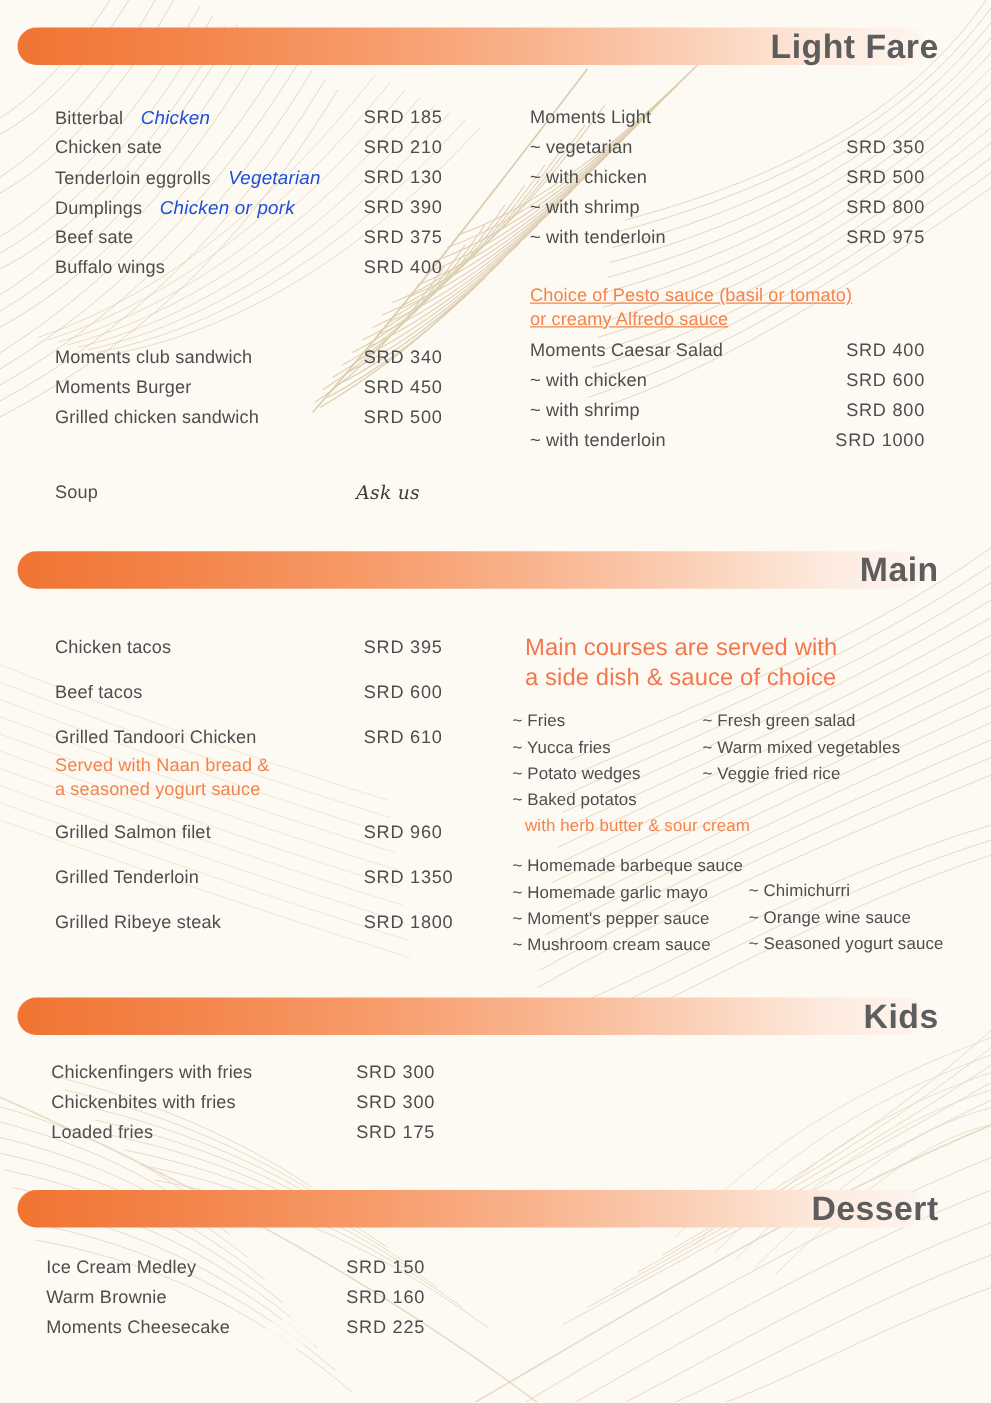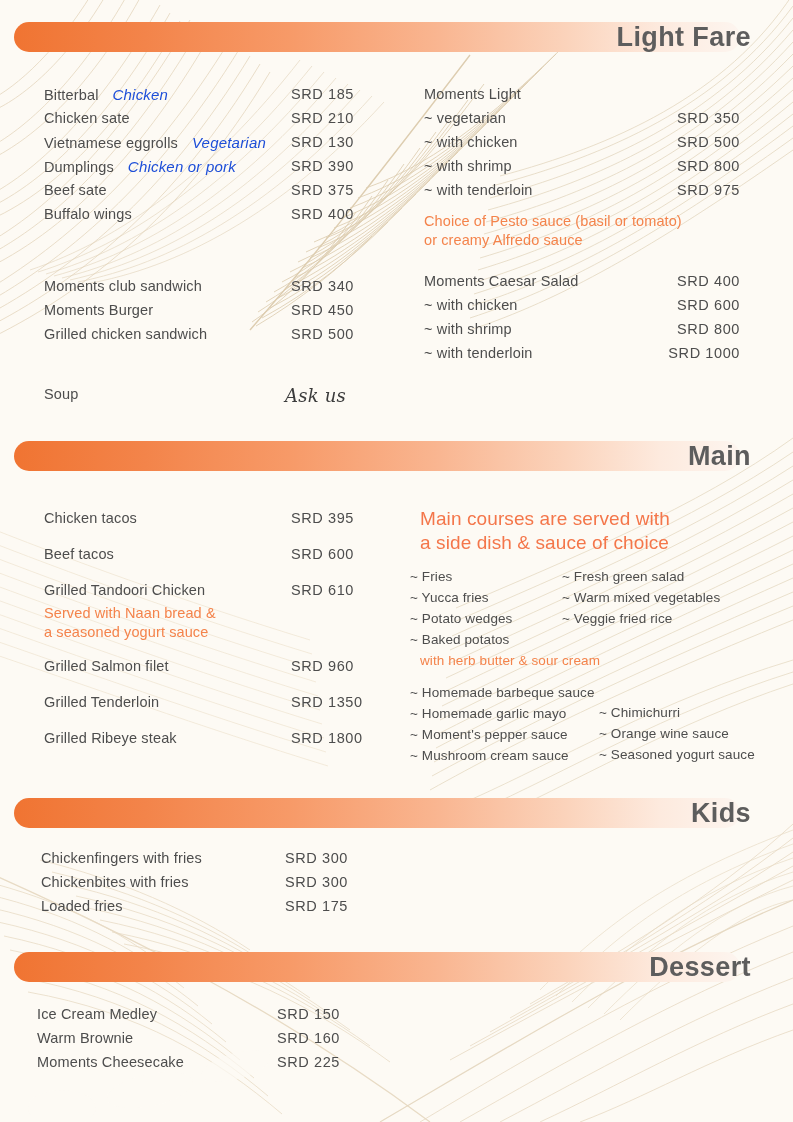--- a/index.html
+++ b/index.html
@@ -90,21 +90,21 @@
     font-family: Liberation Sans, sans-serif;
     font-style: italic;
     font-size: 15px;
     color: #1d4ed8;
     letter-spacing: 0.2px;
     margin-left: 14px;
   }
   .script-dark {
     font-family: "DejaVu Serif", serif;
     font-style: italic;
-    font-size: 18px;
+    font-size: 15px;
     color: #3c3c3c;
     letter-spacing: 0.2px;
     text-align: right;
   }
   .note {
     color: #f4834b;
     font-size: 14.5px;
     line-height: 19px;
     letter-spacing: 0.1px;
   }
@@ -315,21 +315,21 @@
 
     <div class="row">
       <span class="name"><span>Bitterbal</span><span class="script">Chicken</span></span>
       <span class="price" style="left:247px">SRD  185</span>
     </div>
     <div class="row">
       <span class="name">Chicken sate</span>
       <span class="price" style="left:247px">SRD  210</span>
     </div>
     <div class="row">
-      <span class="name"><span>Vietnamese eggrolls</span><span class="script">Vegetarian</span></span>
+      <span class="name"><span>Tenderloin eggrolls</span><span class="script">Vegetarian</span></span>
       <span class="price" style="left:247px">SRD  130</span>
     </div>
     <div class="row">
       <span class="name"><span>Dumplings</span><span class="script">Chicken or pork</span></span>
       <span class="price" style="left:247px">SRD  390</span>
     </div>
     <div class="row">
       <span class="name">Beef sate</span>
       <span class="price" style="left:247px">SRD  375</span>
     </div>
@@ -374,21 +374,21 @@
       <span class="price" style="right:0; width:120px;">SRD  500</span>
     </div>
     <div class="row">
       <span class="name">~ with shrimp</span>
       <span class="price" style="right:0; width:120px;">SRD  800</span>
     </div>
     <div class="row">
       <span class="name">~ with tenderloin</span>
       <span class="price" style="right:0; width:120px;">SRD  975</span>
     </div>
-    <div class="note" style="margin-top:6px;">
+    <div class="note" style="margin-top:22px;text-decoration:underline;">
       <div>Choice of Pesto sauce (basil or tomato)</div>
       <div>or creamy Alfredo sauce</div>
     </div>
   </div>
 
   <div class="col" style="left:424px; top:273px; width:316px;">
     <div class="row">
       <span class="name">Moments Caesar Salad</span>
       <span class="price" style="right:0; width:120px;">SRD  400</span>
     </div>

